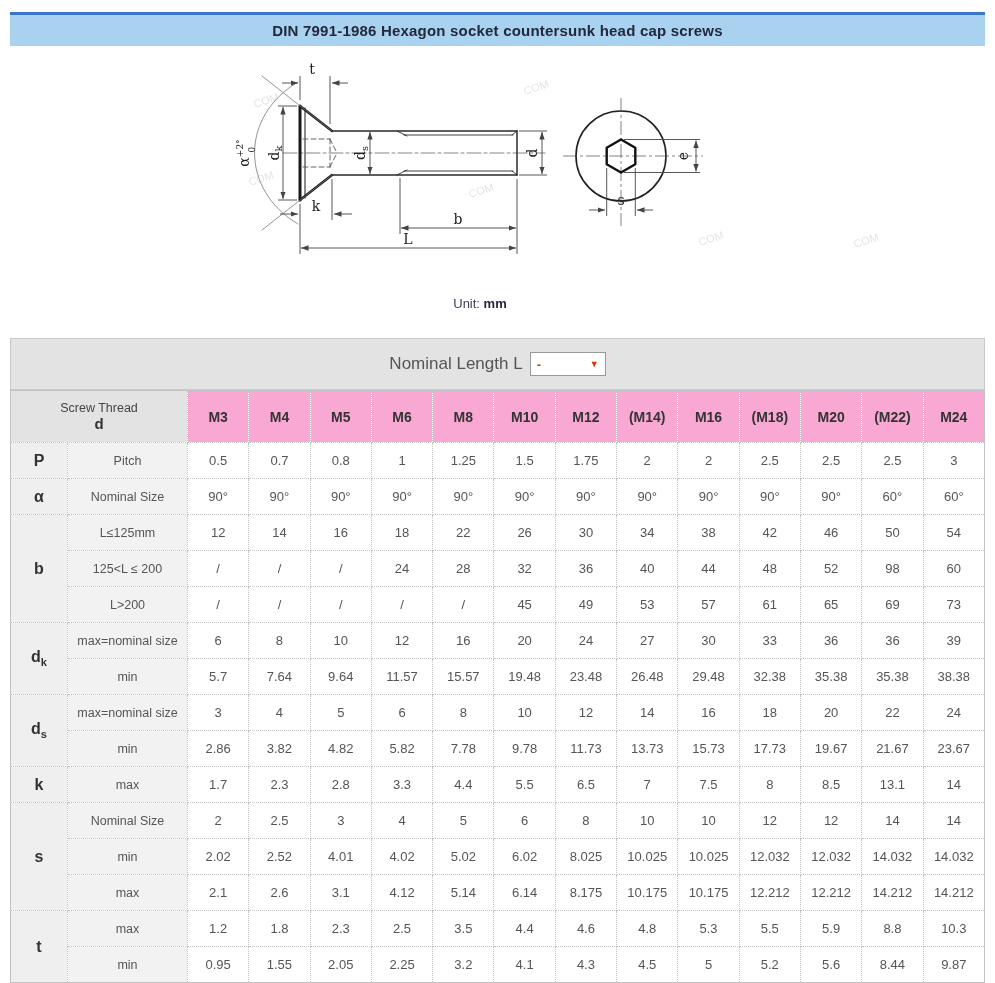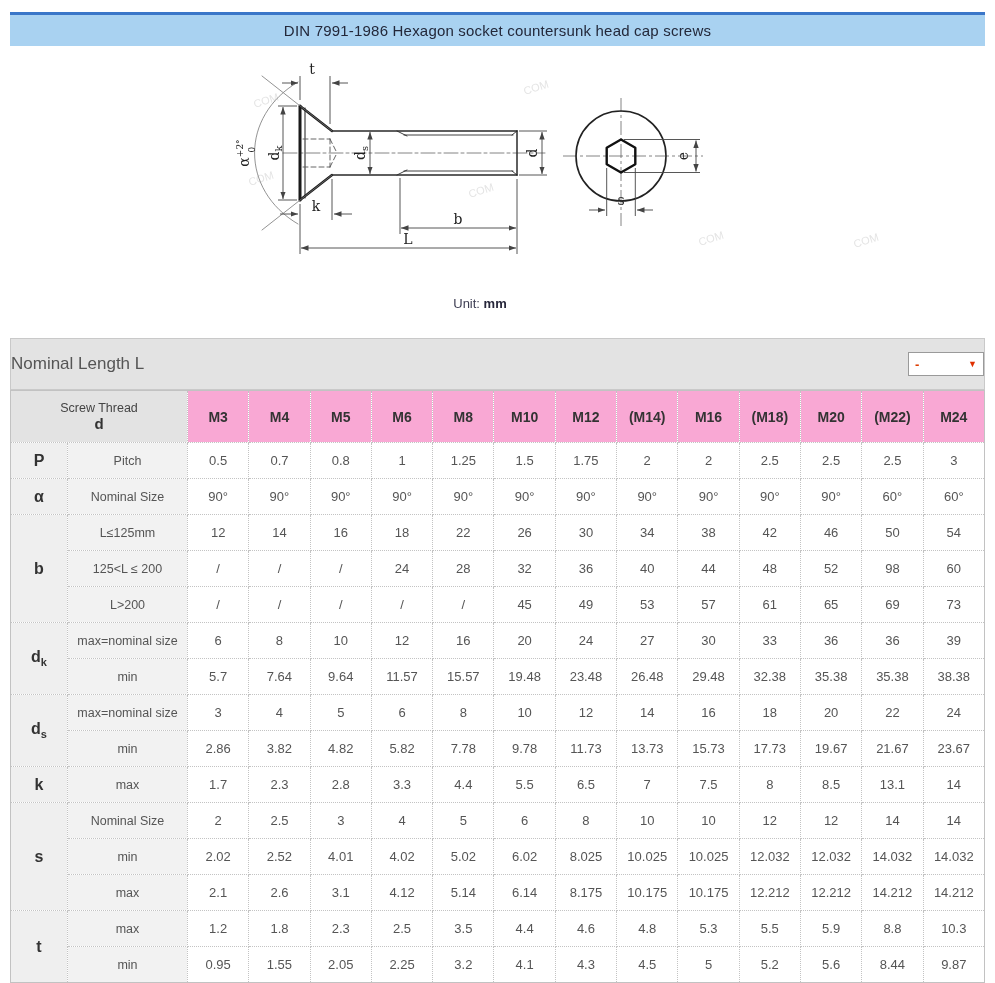--- a/index.html
+++ b/index.html
@@ -6,34 +6,34 @@
   body{
     width:995px;height:983px;position:relative;overflow:hidden;
     background:#ffffff;font-family:"Liberation Sans",sans-serif;
   }
   
   .page-header{
     position:absolute;left:10px;top:12px;width:975px;height:31px;
     background:#a9d2f1;border-top:3px solid #3a76c8;
     display:flex;align-items:center;justify-content:center;
   }
-  .page-title{font-size:15px;font-weight:normal;color:#23283a;letter-spacing:.2px;}
+  .page-title{font-size:15px;font-weight:bold;color:#23283a;letter-spacing:.2px;}
   
   .drawing{position:absolute;left:0;top:58px;}
   .dim-label{font-family:"DejaVu Serif",serif;font-size:14px;fill:#222;}
   .wm{font-size:11px;fill:#d2d2d2;opacity:.6;}
   
   .unit-line{position:absolute;top:296px;left:0;width:960px;text-align:center;
     font-size:13px;color:#3d3d52;}
   .unit-line b{color:#26263a;}
   
   .panel{
     position:absolute;left:10px;top:338px;width:973px;height:50px;
     background:#e3e3e3;border:1px solid #c9c9c9;
-    display:flex;align-items:center;justify-content:space-between;
+    display:flex;align-items:center;justify-content:center;
   }
   .panel-label{font-size:17px;color:#555;margin-right:7px;}
   .select-box{
     width:76px;height:24px;background:#fff;border:1px solid #9a9a9a;
     display:flex;align-items:center;justify-content:space-between;
     padding:0 6px;cursor:pointer;box-sizing:border-box;
   }
   .select-value{color:#dd3c00;font-size:13px;font-weight:bold;}
   .select-arrow{color:#e03000;font-size:9px;line-height:1;}
   .tips{font-size:12px;color:#9a9a9a;margin-left:8px;}

